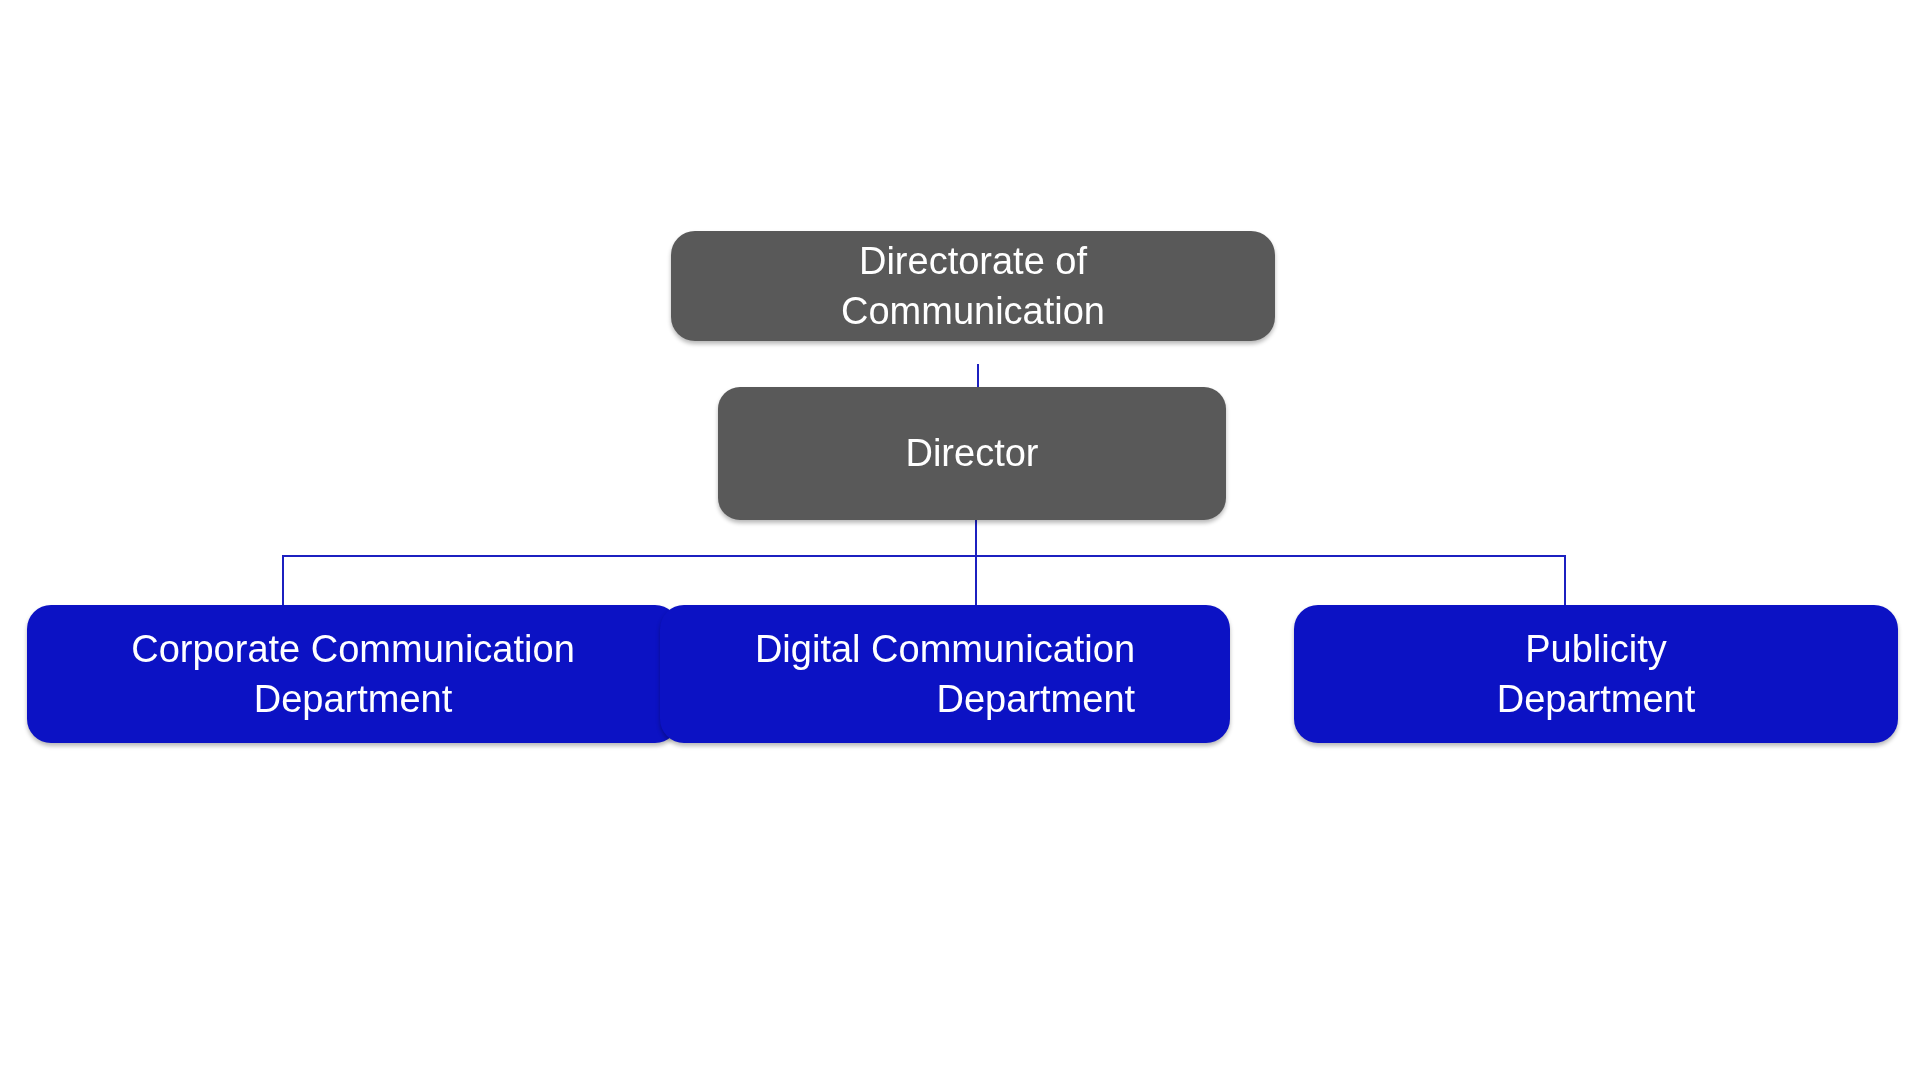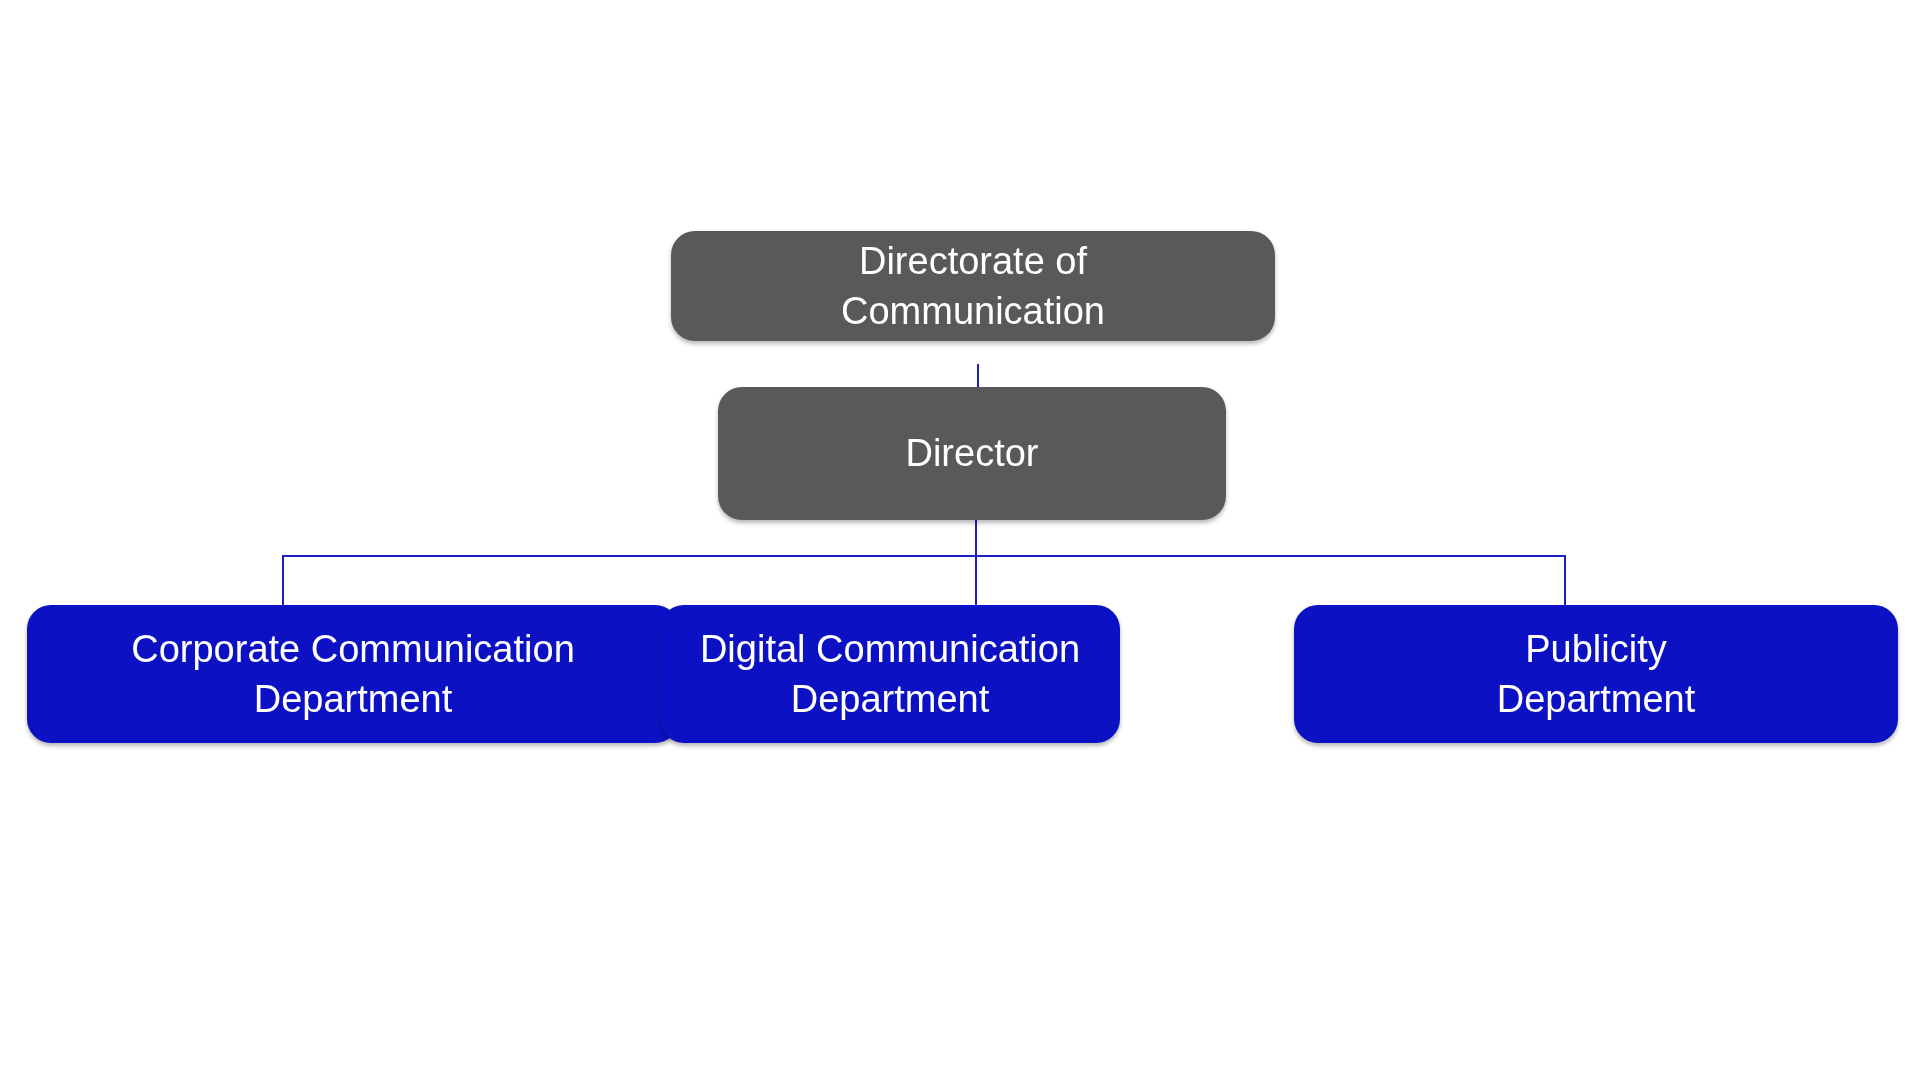--- a/index.html
+++ b/index.html
@@ -28,23 +28,23 @@
     line-height: 1.32;
     border-radius: 24px;
     box-shadow: 0 3px 4px rgba(0,0,0,0.28);
     z-index: 2;
   }
   .node .label {
     white-space: pre-line;
     padding: 0 14px;
   }
   #node-directorate { left: 671px; top: 231px; width: 604px; height: 110px; }
-  #node-director    { left: 718px; top: 387px; width: 508px; height: 133px; }
+  #node-director    { left: 718px; top: 387px; width: 508px; height: 133px; border-radius: 22px; }
   #node-corporate   { left:  27px; top: 605px; width: 652px; height: 138px; }
-  #node-digital     { left: 660px; top: 605px; width: 460px; height: 138px; }
+  #node-digital     { left: 660px; top: 605px; width: 570px; height: 138px; text-align: right; }
   #node-publicity   { left: 1294px; top: 605px; width: 604px; height: 138px; }
 
   .connector {
     position: absolute;
     z-index: 1;
   }
   #edge-directorate-director { left: 977px; top: 364px; width: 2px;  height: 25px; }
   #edge-director-stem        { left: 975px; top: 520px; width: 2px;  height: 86px; }
   #edge-horizontal-bar       { left: 282px; top: 555px; width: 1284px; height: 2px; }
   #edge-drop-corporate       { left: 282px; top: 555px; width: 2px;  height: 51px; }

